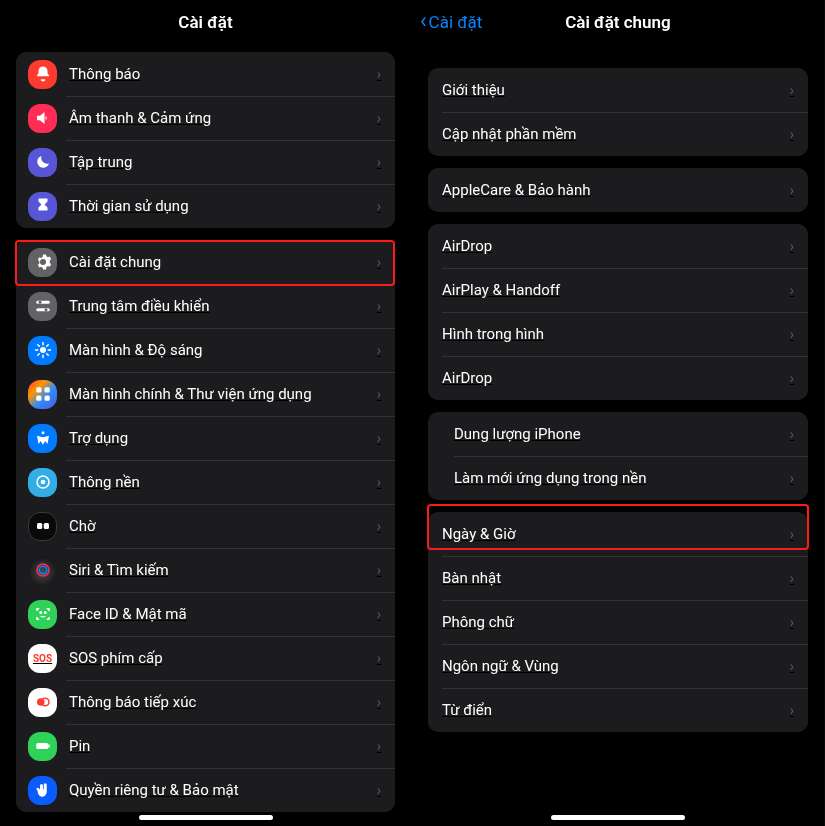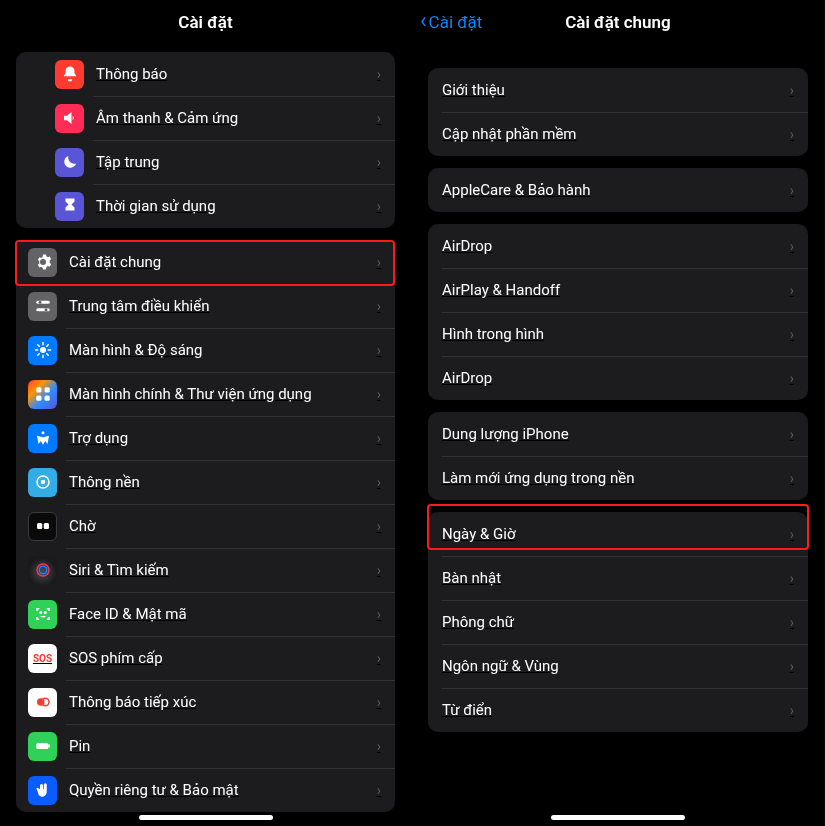--- a/index.html
+++ b/index.html
@@ -48,21 +48,21 @@
 
   .content {
     padding: 0 16px 20px;
   }
   .section {
     background: #1c1c1e;
     border-radius: 10px;
     margin-top: 12px;
     overflow: hidden;
   }
-  .section.first-left { margin-top: 8px; padding-left: 27px; }
+  .section.first-left { margin-top: 8px; }
   .section.first-right { margin-top: 24px; }
 
   .row {
     display: flex;
     align-items: center;
     min-height: 44px;
     padding: 0 14px 0 14px;
     color: #fff;
     font-size: 15px;
     position: relative;
@@ -74,21 +74,21 @@
     top: 0;
     left: 14px;
     right: 0;
     height: 1px;
     background: #333336;
   }
   .row.with-icon + .row.with-icon::before { left: 50px; }
 
   .iconwrap {
     width: 29px; height: 29px;
-    border-radius: 6px;
+    border-radius: 12px;
     margin-right: 12px;
     flex-shrink: 0;
     display: flex; align-items: center; justify-content: center;
     color: #fff;
   }
   .iconwrap svg { width: 18px; height: 18px; display:block; }
 
   .label { flex: 1; }
   .chev {
     color: #5a5a5e;
@@ -359,21 +359,21 @@
       <div class="row">
         <span class="label">Hình trong hình</span>
         <span class="chev">›</span>
       </div>
       <div class="row">
         <span class="label">AirDrop</span>
         <span class="chev">›</span>
       </div>
     </div>
 
-    <div class="section" style="position:relative;">
+    <div class="section" style="position:relative;padding-left:12px;">
       <div class="row">
         <span class="label">Dung lượng iPhone</span>
         <span class="chev">›</span>
       </div>
       <div class="row" id="row-lammoi">
         <span class="label">Làm mới ứng dụng trong nền</span>
         <span class="chev">›</span>
       </div>
     </div>
 

